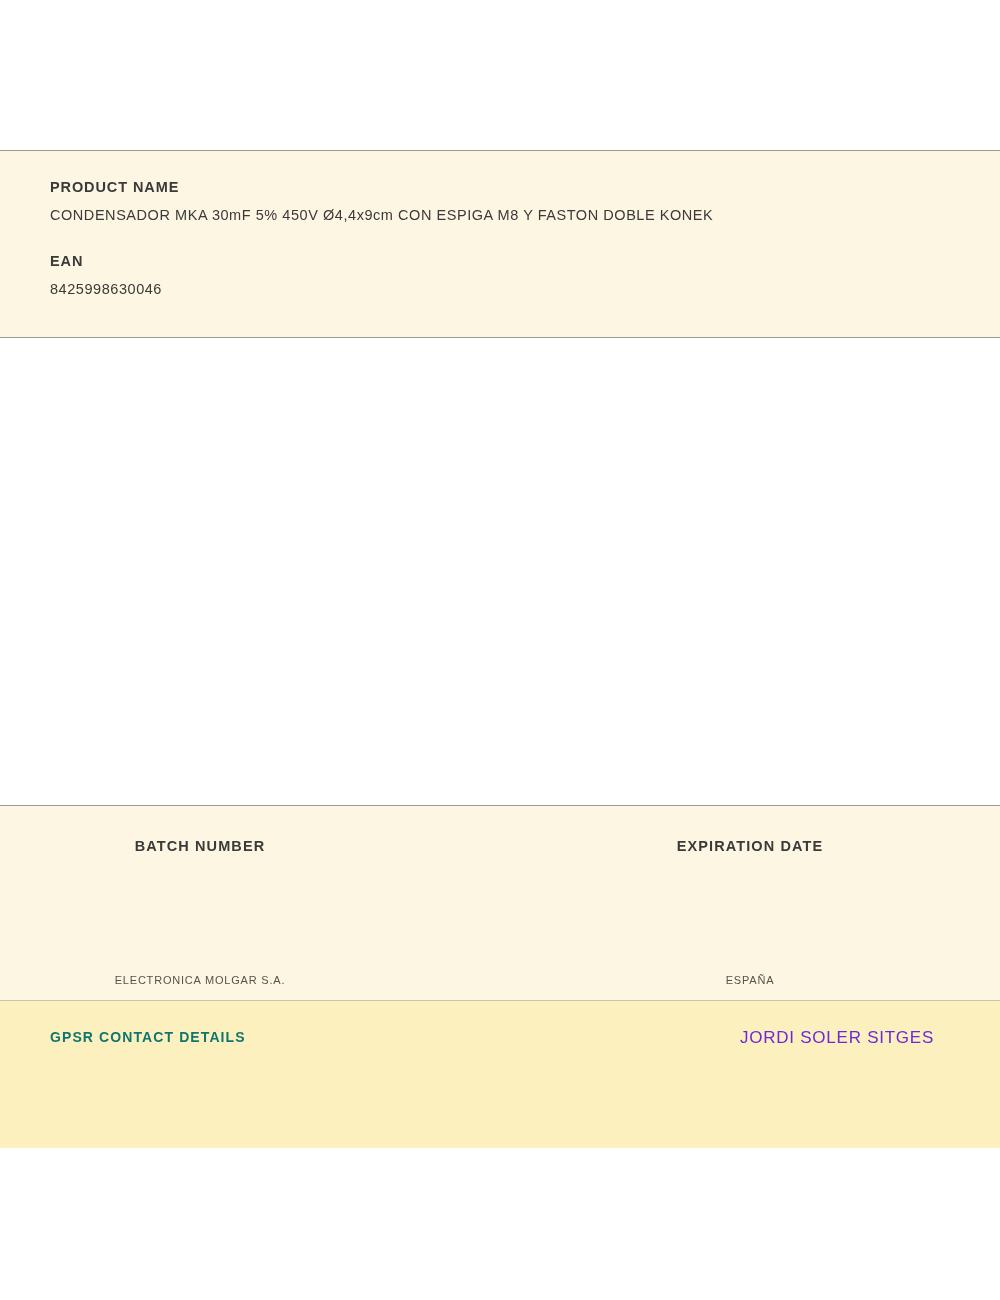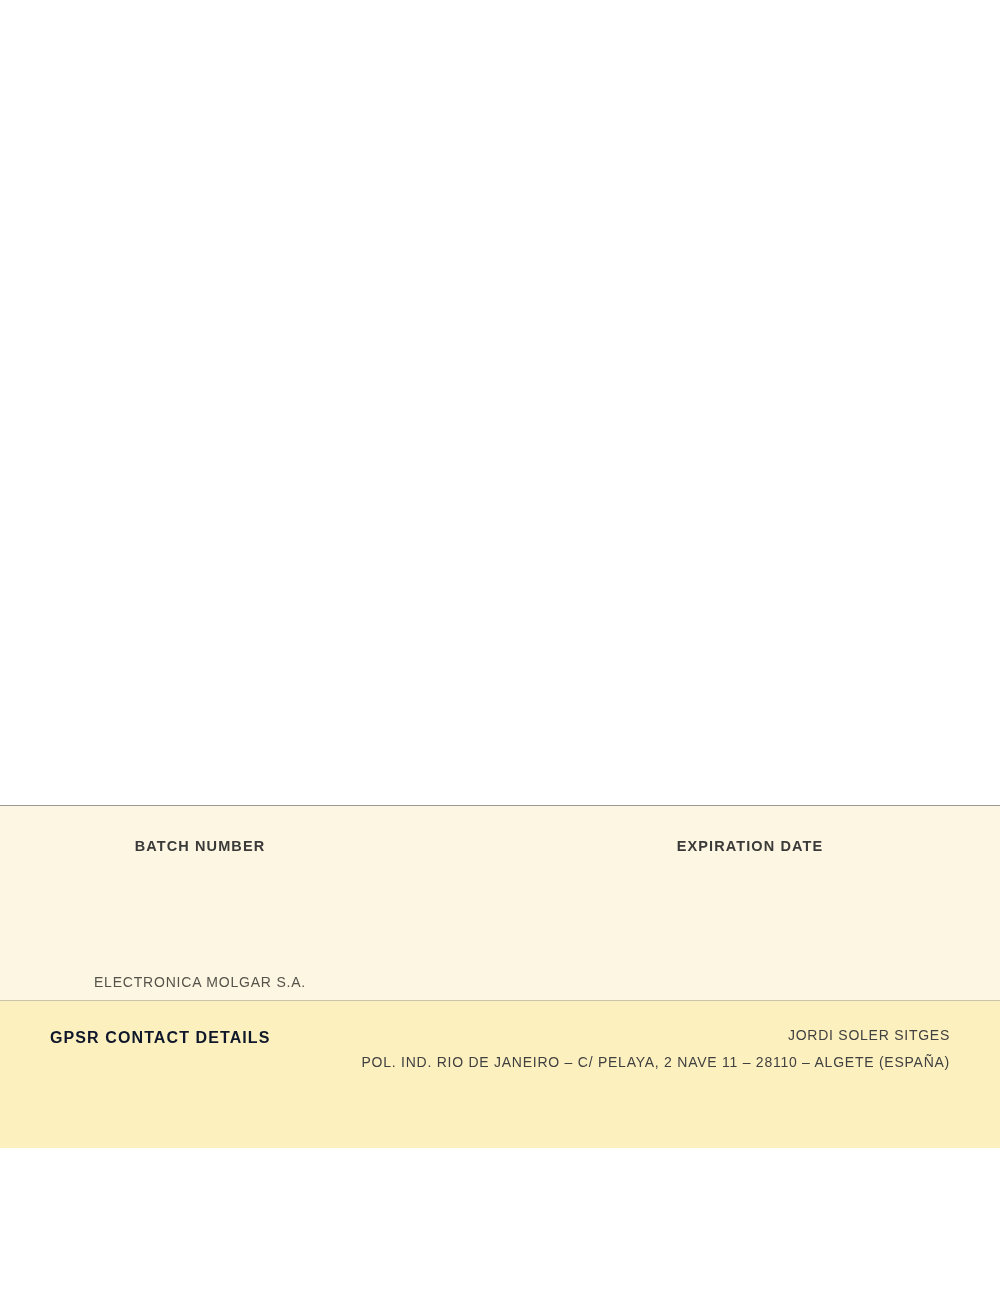--- a/index.html
+++ b/index.html
@@ -86,75 +86,82 @@
   .meta-col.right { }
 
   .meta-label {
     font-size: 14.5px;
     font-weight: bold;
     letter-spacing: 1.1px;
     color: #3a3a38;
     margin: 0;
   }
   .meta-value {
-    font-size: 14px;
+    font-size: 11px;
     letter-spacing: 0.8px;
     color: #55524a;
     margin: 12px;
     min-height: 18px;
   }
   .meta-gap-1 { height: 52px; }
   .meta-gap-2 { height: 14px; }
 
   
   .gpsr-block {
     background: #fdf0bf;
     flex: 0 0 auto;
     box-sizing: border-box;
     height: 147px;
     padding: 26px 50px 0 50px;
     display: flex;
     justify-content: space-between;
     align-items: flex-start;
   }
   .gpsr-title {
-    font-size: 16px;
+    font-size: 14px;
     font-weight: bold;
     letter-spacing: 1.1px;
-    color: #0f172a;
+    color: #0f766e;
     margin: 0;
     white-space: nowrap;
     padding-top: 2px;
   }
   .gpsr-lines {
     text-align: right;
     flex: 1 1 auto;
   }
   .gpsr-line {
-    font-size: 14px;
+    font-size: 17px;
     letter-spacing: 0.75px;
-    color: #404040;
-    margin: 0 0 9px 0;
+    color: #6d28d9;
+    margin: 0 16px 9px 0;
     line-height: 1.25;
   }
 
   
   .bottom-gap {
     background: #ffffff;
     flex: 0 0 auto;
     height: 152px;
   }
 </style>
 </head>
 <body>
 
 <div class="page">
 
   <div class="top-gap"></div>
 
+  <section class="product-block">
+    <div class="field-label">PRODUCT NAME</div>
+    <div class="field-value">CONDENSADOR MKA 30mF 5% 450V Ø4,4x9cm CON ESPIGA M8 Y FASTON DOBLE KONEK</div>
+    <div class="spacer-24"></div>
+    <div class="field-label">EAN</div>
+    <div class="field-value">8425998630046</div>
+  </section>
 
   <div class="middle-empty"></div>
 
   <section class="meta-block">
     <div class="meta-row">
       <div class="meta-col left">
         <p class="meta-label">BATCH NUMBER</p>
       </div>
       <div class="meta-col right">
         <p class="meta-label">EXPIRATION DATE</p>
@@ -173,27 +180,29 @@
     <div class="meta-gap-1"></div>
 
     <div class="meta-row">
     </div>
 
     <div class="meta-gap-2"></div>
 
     <div class="meta-row">
       <div class="meta-col left">
         <p class="meta-value">ELECTRONICA MOLGAR S.A.</p>
+      </div>
+      <div class="meta-col right">
+        <p class="meta-value">ESPAÑA</p>
       </div>
     </div>
   </section>
 
   <section class="gpsr-block">
     <div class="gpsr-title">GPSR CONTACT DETAILS</div>
     <div class="gpsr-lines">
       <p class="gpsr-line">JORDI SOLER SITGES</p>
-      <p class="gpsr-line">POL. IND. RIO DE JANEIRO – C/ PELAYA, 2 NAVE 11 – 28110 – ALGETE (ESPAÑA)</p>
     </div>
   </section>
 
   <div class="bottom-gap"></div>
 
 </div>
 
 </body></html>

